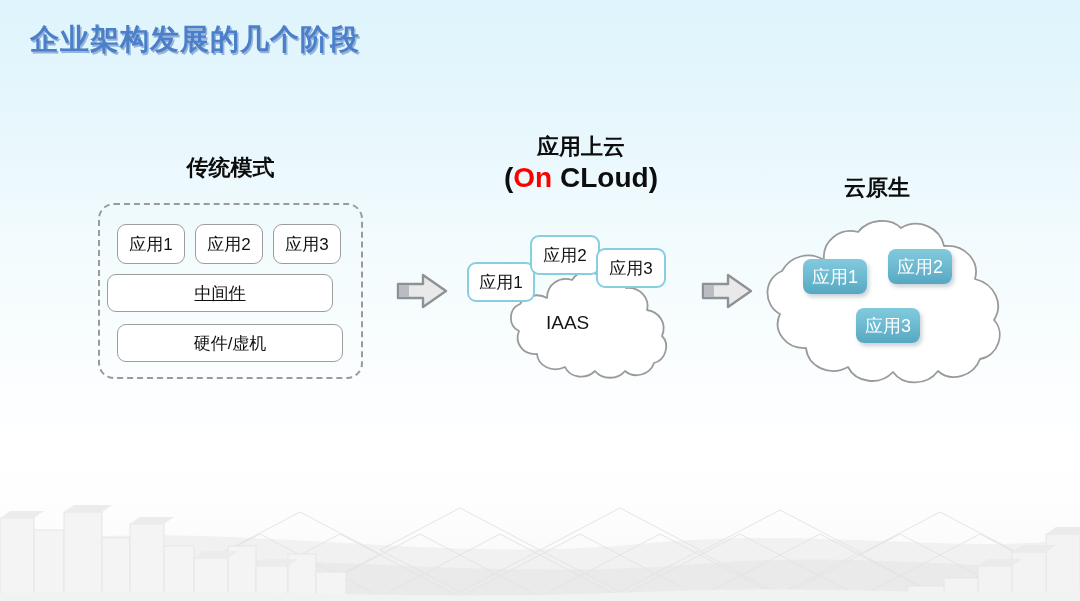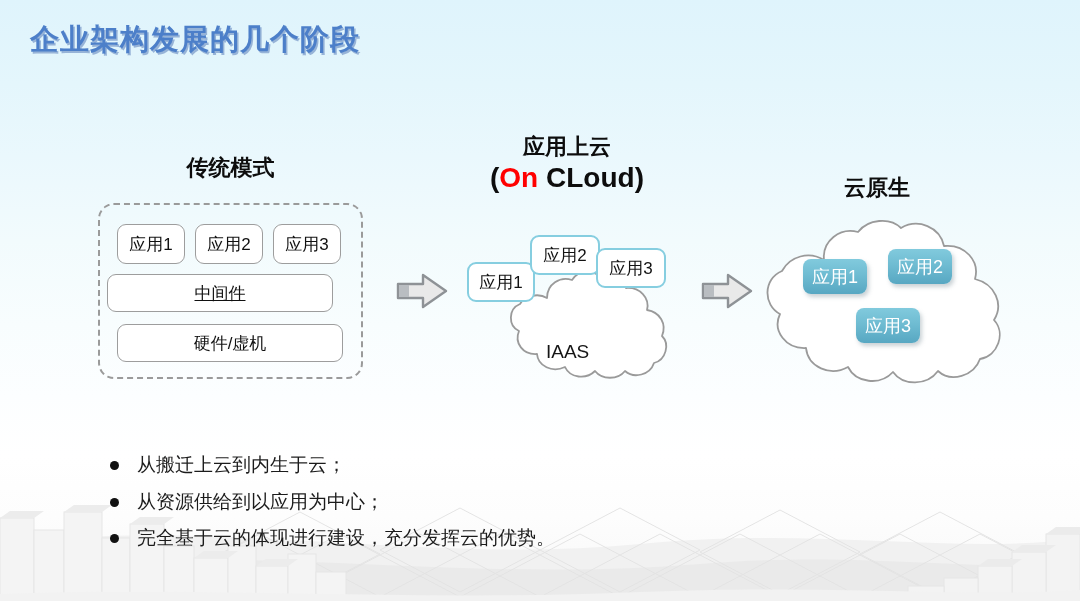--- a/index.html
+++ b/index.html
@@ -257,34 +257,34 @@
     <div class="trad-cell">应用3</div>
   </div>
   <div class="trad-cell trad-mid" style="position:absolute;">中间件</div>
   <div class="trad-cell trad-hw" style="position:absolute;text-align:center;">硬件/虚机</div>
 
   <svg class="arrow" style="left:396px; top:272px;" width="52" height="38" viewBox="0 0 52 38">
     <path d="M2,12 L27,12 L27,3 L50,19 L27,35 L27,26 L2,26 Z" fill="#e9e9e9" stroke="#8e9296" stroke-width="2.4" stroke-linejoin="round"></path>
     <rect x="3" y="13" width="10" height="12" fill="#b9bdc1"></rect>
   </svg>
 
-  <div class="col-heading" style="left:452px; top:134px; width:230px;">
+  <div class="col-heading" style="left:466px; top:134px; width:230px;">
     <span class="line1">应用上云</span>
     <span class="line2"><span>(</span><span class="red">On</span><span> CLoud)</span></span>
   </div>
 
   <svg class="cloud" style="left:500px; top:268px;" width="176" height="115" viewBox="0 0 176 115">
     <path d="M47,30 C47,16 60,8 72,12 C78,2 94,1 101,10
              C110,4 124,9 126,20 C140,19 150,30 147,42
              C160,44 167,56 162,68 C170,76 166,92 154,95
              C150,107 134,111 125,103 C118,112 102,112 95,103
              C86,112 70,110 65,99 C52,105 38,98 37,86
              C23,87 14,75 19,63 C8,58 8,41 20,36 C25,27 39,25 47,30 Z" fill="#ffffff" stroke="#9a9a9a" stroke-width="1.8" stroke-linejoin="round"></path>
   </svg>
-  <div class="iaas-label" style="left:546px; top:312px;margin-top:29px;">IAAS</div>
+  <div class="iaas-label" style="left:546px; top:312px;">IAAS</div>
 
   <div class="chip-out" style="left:467px; top:262px; width:68px; height:40px;">应用1</div>
   <div class="chip-out" style="left:530px; top:235px; width:70px; height:40px;">应用2</div>
   <div class="chip-out" style="left:596px; top:248px; width:70px; height:40px;">应用3</div>
 
   <svg class="arrow" style="left:701px; top:272px;" width="52" height="38" viewBox="0 0 52 38">
     <path d="M2,12 L27,12 L27,3 L50,19 L27,35 L27,26 L2,26 Z" fill="#e9e9e9" stroke="#8e9296" stroke-width="2.4" stroke-linejoin="round"></path>
     <rect x="3" y="13" width="10" height="12" fill="#b9bdc1"></rect>
   </svg>
 
@@ -298,28 +298,14 @@
              C235,68 244,88 234,104 C246,117 238,140 220,143
              C214,160 191,167 178,155 C167,170 143,170 133,156
              C120,170 96,167 88,151 C70,161 48,151 46,132
              C26,133 12,115 20,98 C3,89 3,63 22,55 C30,40 49,35 64,44 Z" fill="#ffffff" stroke="#9a9a9a" stroke-width="1.8" stroke-linejoin="round"></path>
   </svg>
 
   <div class="chip-fill" style="left:803px; top:259px; width:64px; height:35px;">应用1</div>
   <div class="chip-fill" style="left:888px; top:249px; width:64px; height:35px;">应用2</div>
   <div class="chip-fill" style="left:856px; top:308px; width:64px; height:35px;">应用3</div>
 
-  <div class="bullets">
-    <div class="bullet-row">
-      <div class="bullet-dot"></div>
-      <div class="bullet-text">从搬迁上云到内生于云；</div>
-    </div>
-    <div class="bullet-row">
-      <div class="bullet-dot"></div>
-      <div class="bullet-text">从资源供给到以应用为中心；</div>
-    </div>
-    <div class="bullet-row">
-      <div class="bullet-dot"></div>
-      <div class="bullet-text">完全基于云的体现进行建设，充分发挥云的优势。</div>
-    </div>
-  </div>
 
 </div>
 
 </body></html>

